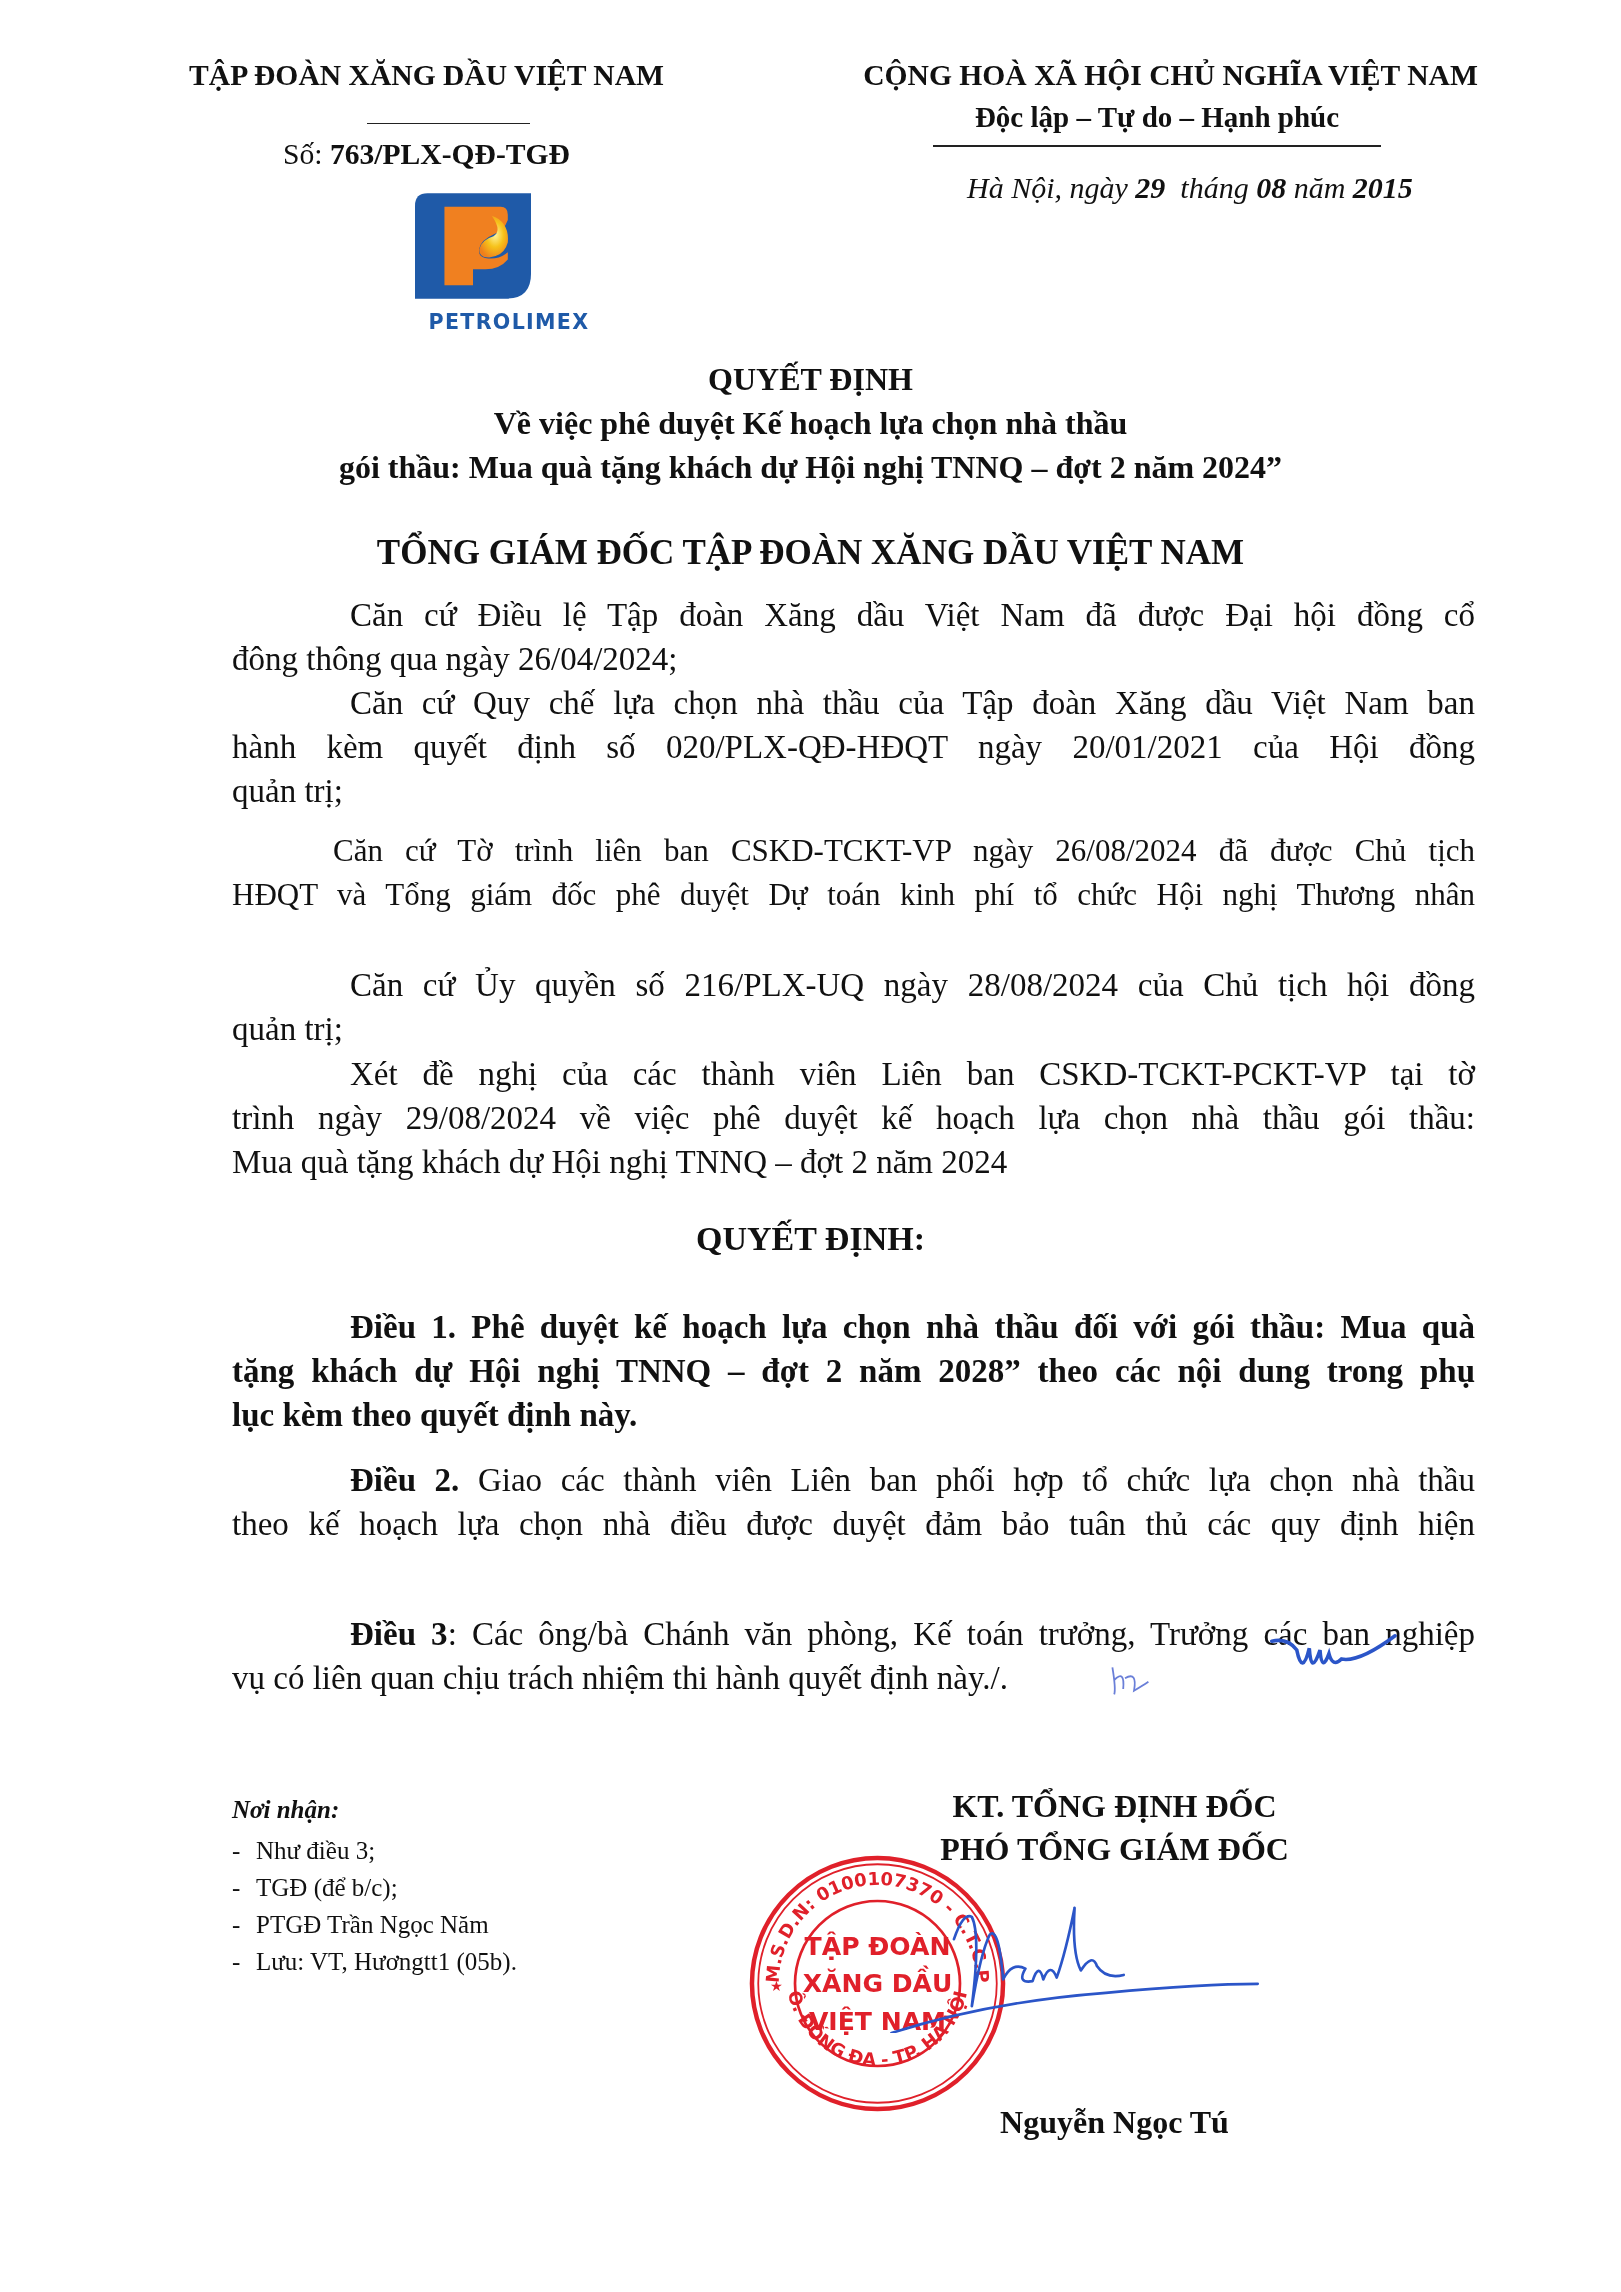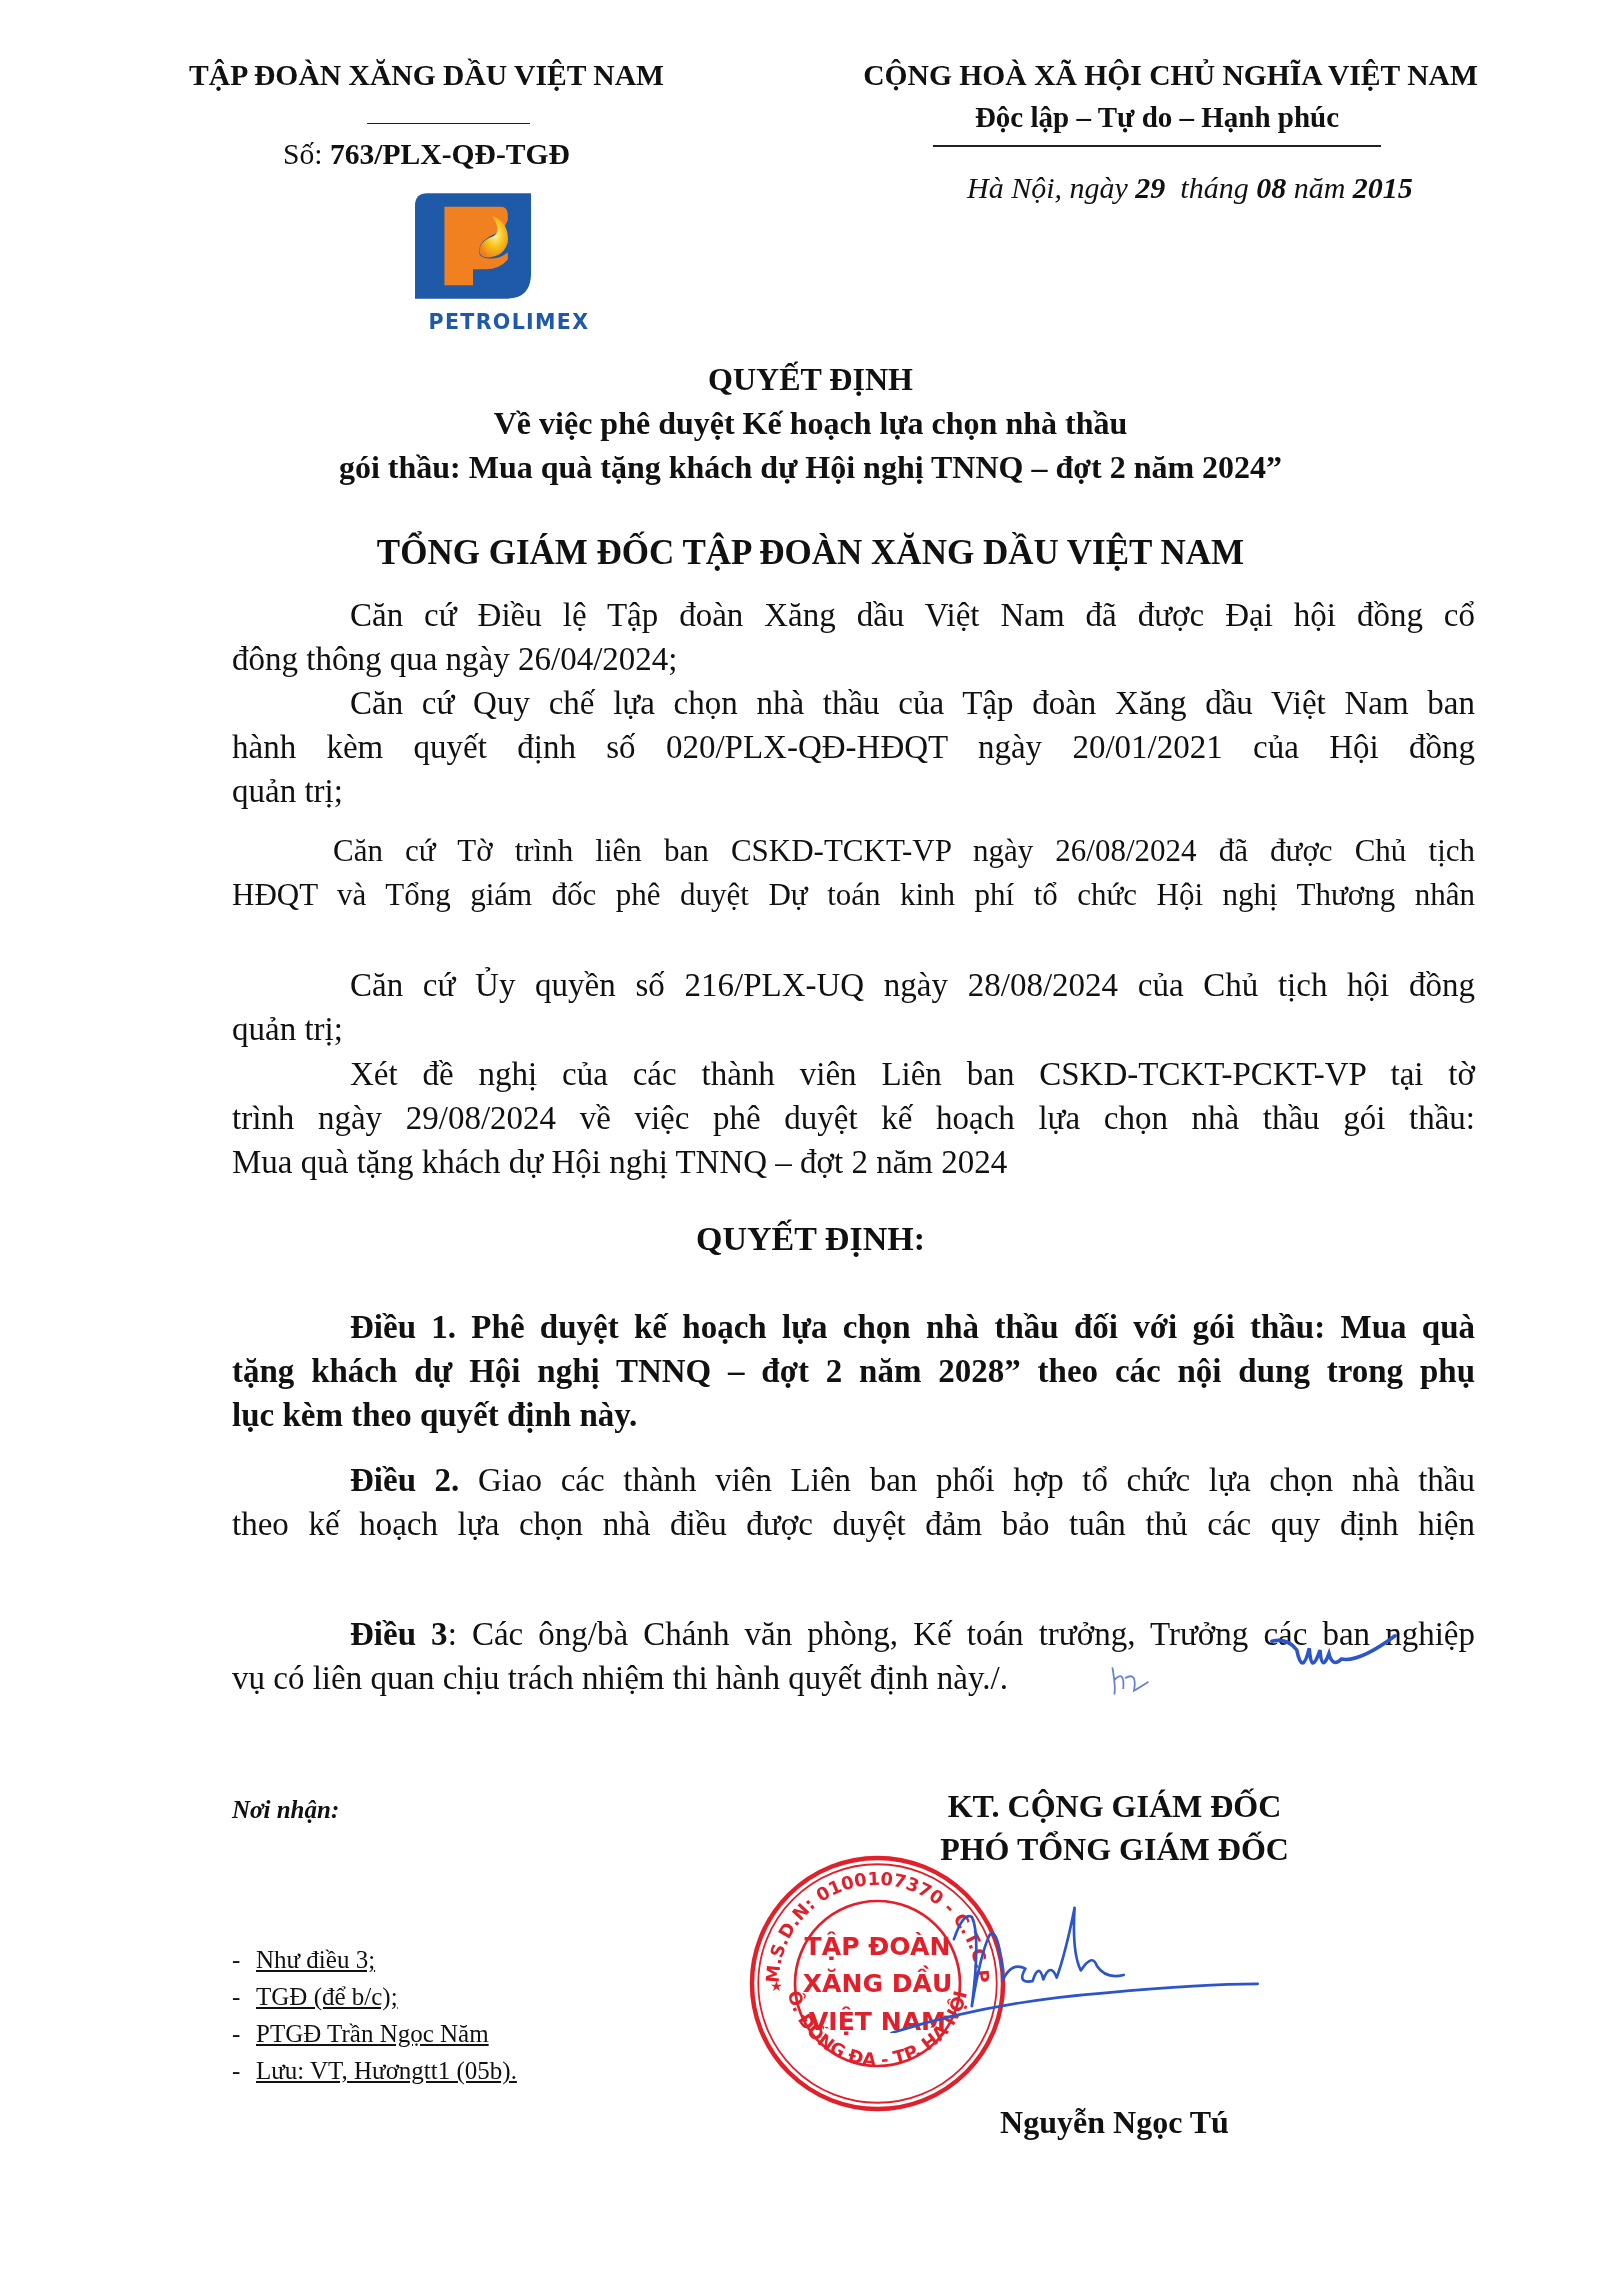--- a/index.html
+++ b/index.html
@@ -101,21 +101,21 @@
 </div>
 
 <svg class="sig" style="left:1107px; top:1662px;" width="45" height="36" viewBox="0 0 50 40">
   <path d="M6 6 Q10 30 8 36 M8 20 Q20 8 18 30 M20 18 Q34 10 30 32 Q40 26 46 22" stroke="#6a7fd8" stroke-width="2" fill="none"></path>
 </svg>
 <svg class="sig" style="left:1270px; top:1632px;" width="134" height="54" viewBox="0 0 150 60">
   <path d="M2 10 Q20 6 30 20 Q36 50 44 18 Q46 50 56 20 Q58 46 66 24 Q70 40 80 30 Q100 34 140 4" stroke="#2b55c8" stroke-width="4" fill="none" stroke-linecap="round"></path>
 </svg>
 
 <div class="abs recv i b" style="left:232px; top:1791px;">Nơi nhận:</div>
-<div class="abs recv" style="left:232px; top:1941px;text-decoration:underline;">
+<div class="abs recv" style="left:232px; top:1832px;">
   <div><span style="display:inline-block;width:24px;">-</span><span>Như điều 3;</span></div>
   <div><span style="display:inline-block;width:24px;">-</span><span>TGĐ (để b/c);</span></div>
   <div><span style="display:inline-block;width:24px;">-</span><span>PTGĐ Trần Ngọc Năm</span></div>
   <div><span style="display:inline-block;width:24px;">-</span><span>Lưu: VT, Hươngtt1 (05b).</span></div>
 </div>
 
 <svg class="stamp" viewBox="0 0 300 300">
   <defs>
     <path id="topArc" d="M40 150 A110 110 0 0 1 260 150"></path>
     <path id="botArc" d="M50 160 A102 102 0 0 0 250 160"></path>
@@ -128,21 +128,21 @@
   </text>
   <text font-family="DejaVu Sans, sans-serif" font-size="20" font-weight="bold" fill="#e0202a">
     <textPath href="#botArc" startOffset="50%" text-anchor="middle">Ô. ĐỐNG ĐA - TP. HÀ NỘI</textPath>
   </text>
   <text x="150" y="118" text-anchor="middle" font-family="DejaVu Sans, sans-serif" font-size="28" font-weight="bold" fill="#e0202a">TẬP ĐOÀN</text>
   <text x="150" y="160" text-anchor="middle" font-family="DejaVu Sans, sans-serif" font-size="28" font-weight="bold" fill="#e0202a">XĂNG DẦU</text>
   <text x="150" y="202" text-anchor="middle" font-family="DejaVu Sans, sans-serif" font-size="28" font-weight="bold" fill="#e0202a">VIỆT NAM</text>
   <text x="30" y="158" font-family="DejaVu Sans, sans-serif" font-size="16" fill="#e0202a">★</text>
 </svg>
 
-<div class="abs hdr center" style="left:913px; width:403px; top:1788px; font-size:32px;">KT. CỘNG GIÁM ĐỐC</div>
+<div class="abs hdr center" style="left:913px; width:403px; top:1788px; font-size:32px;">KT. TỔNG ĐỊNH ĐỐC</div>
 <div class="abs hdr center" style="left:913px; width:403px; top:1831px; font-size:32px;">PHÓ TỔNG GIÁM ĐỐC</div>
 
 <svg class="sig" style="left:882px; top:1899px;" width="403" height="134" viewBox="0 0 450 150">
   <path d="M80 45 Q90 15 100 20 Q110 40 100 120 Q110 60 120 40 Q130 30 135 90 Q145 70 160 78 Q150 95 168 92 Q175 70 180 90 Q188 70 195 88 Q205 60 215 10 Q212 60 222 80 Q235 60 240 75 Q250 90 270 85" stroke="#2b55c8" stroke-width="3" fill="none" stroke-linecap="round" stroke-linejoin="round"></path>
   <path d="M10 150 Q120 115 250 105 Q360 95 420 95" stroke="#2b55c8" stroke-width="3" fill="none" stroke-linecap="round"></path>
 </svg>
 
 <div class="abs hdr center" style="left:913px; width:403px; top:2104px; font-size:32px;">Nguyễn Ngọc Tú</div>
 
 

